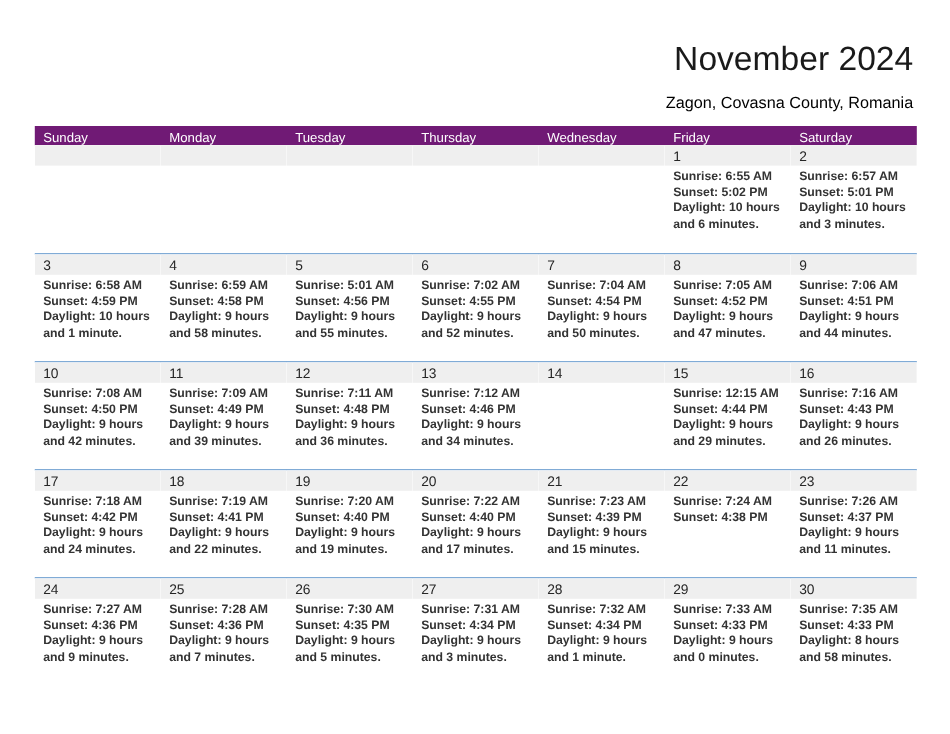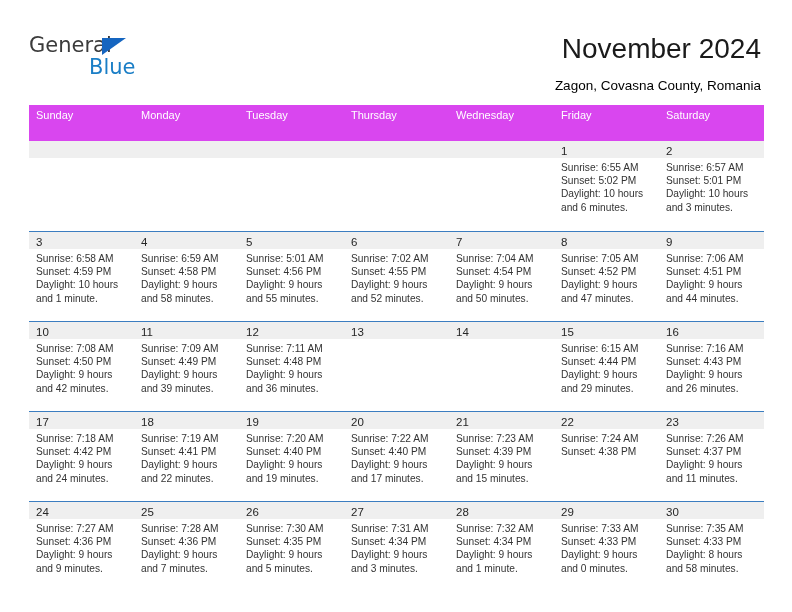--- a/index.html
+++ b/index.html
@@ -88,22 +88,22 @@
   
   .calendar {
     position: absolute;
     left: 29px;
     top: 105px;
     width: 735px;
   }
   .weekdays {
     display: flex;
     width: 735px;
-    height: 36px;
-    background: #d946ef;
+    height: 16px;
+    background: #701a75;
   }
   .weekday {
     flex: 1 1 105px;
     width: 105px;
     color: #ffffff;
     font-size: 11px;
     line-height: 20px;
     padding-left: 7px;
     box-sizing: border-box;
     white-space: nowrap;
@@ -134,45 +134,41 @@
     padding-left: 7px;
   }
   .day-num {
     font-size: 11.5px;
     line-height: 17px;
     color: #262626;
   }
   .day-body {
     padding: 3px 6px 0 7px;
     box-sizing: border-box;
+    font-weight: bold;
   }
   .day-line {
     font-size: 10.2px;
     line-height: 13.2px;
     color: #333333;
     white-space: nowrap;
   }
   .day-line.wrap {
     white-space: normal;
   }
   .day.empty .day-head {
     background: #efefef;
   }
 </style>
 </head>
 <body>
 
 <div class="page">
 
   <div class="header">
-    <div class="logo">
-      <span class="logo-general">General</span>
-      <span class="logo-triangle"></span>
-      <span class="logo-blue">Blue</span>
-    </div>
     <div class="title">November 2024</div>
     <div class="subtitle">Zagon, Covasna County, Romania</div>
   </div>
 
   <div class="calendar">
     <div class="weekdays">
         <div class="weekday">Sunday</div>
         <div class="weekday">Monday</div>
         <div class="weekday">Tuesday</div>
         <div class="weekday">Thursday</div>
@@ -292,28 +288,33 @@
           <div class="day">
             <div class="day-head"><span class="day-num">12</span></div>
             <div class="day-body">
               <div class="day-line">Sunrise: 7:11 AM</div>
               <div class="day-line">Sunset: 4:48 PM</div>
               <div class="day-line wrap">Daylight: 9 hours and 36 minutes.</div>
             </div>
           </div>
           <div class="day">
             <div class="day-head"><span class="day-num">13</span></div>
+            <div class="day-body">
+              <div class="day-line">Sunrise: 7:12 AM</div>
+              <div class="day-line">Sunset: 4:46 PM</div>
+              <div class="day-line wrap">Daylight: 9 hours and 34 minutes.</div>
+            </div>
           </div>
           <div class="day">
             <div class="day-head"><span class="day-num">14</span></div>
           </div>
           <div class="day">
             <div class="day-head"><span class="day-num">15</span></div>
             <div class="day-body">
-              <div class="day-line">Sunrise: 6:15 AM</div>
+              <div class="day-line">Sunrise: 12:15 AM</div>
               <div class="day-line">Sunset: 4:44 PM</div>
               <div class="day-line wrap">Daylight: 9 hours and 29 minutes.</div>
             </div>
           </div>
           <div class="day">
             <div class="day-head"><span class="day-num">16</span></div>
             <div class="day-body">
               <div class="day-line">Sunrise: 7:16 AM</div>
               <div class="day-line">Sunset: 4:43 PM</div>
               <div class="day-line wrap">Daylight: 9 hours and 26 minutes.</div>

